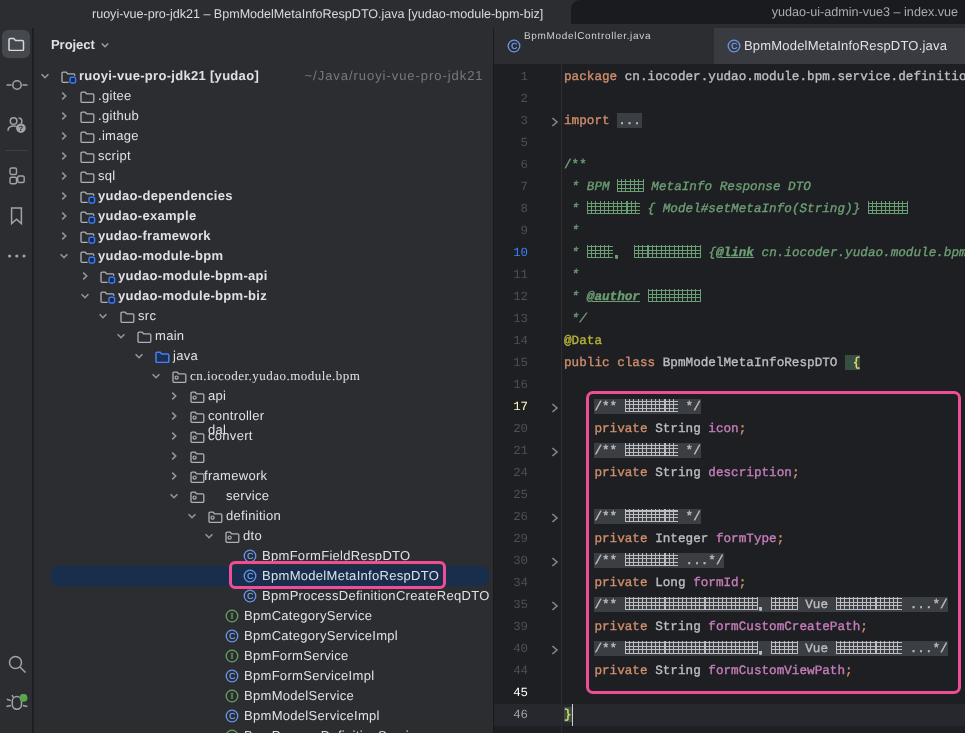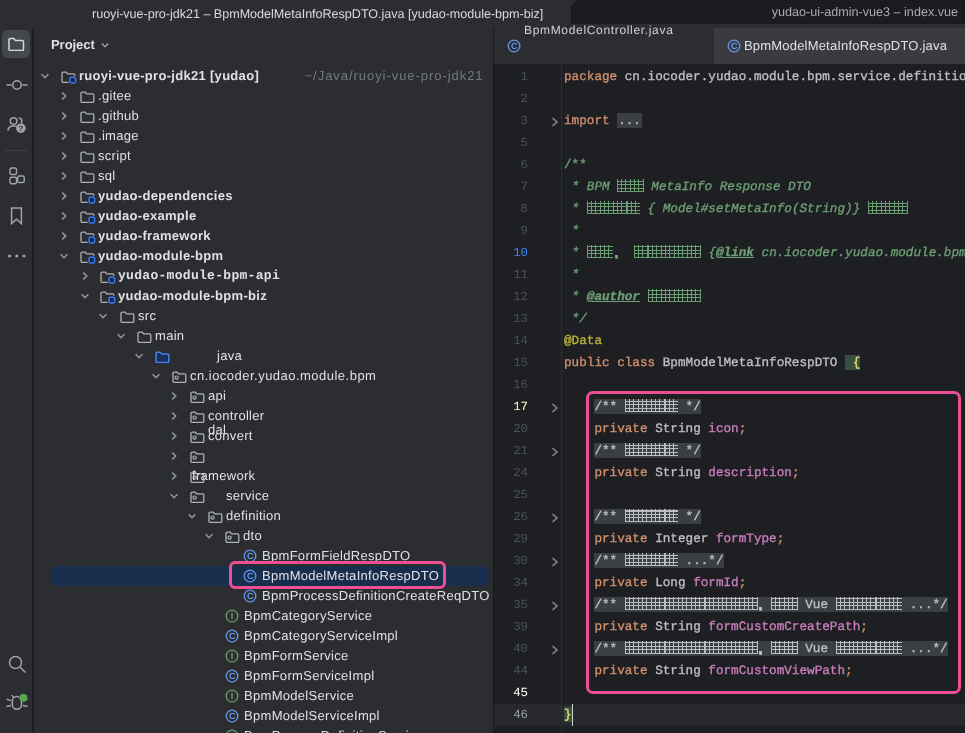--- a/index.html
+++ b/index.html
@@ -162,21 +162,21 @@
     </svg>
 <div class="row b" style="left:98px;top:246px;text-align:center;">yudao-module-bpm</div>
 <svg class="a" style="left:80px;top:271px" width="10" height="10" viewBox="0 0 10 10">
       <path d="M3.2 1.6 L6.7 5 L3.2 8.4" fill="none" stroke="#9196A1" stroke-width="1.6"></path>
     </svg>
 <svg class="a" style="left:100px;top:270px" width="16" height="15" viewBox="0 0 16 15">
       <path d="M1 11.2 V3.4 q0-1.2 1.2-1.2 h3 l1.5 1.7 h5.9 q1.2 0 1.2 1.2 v6.1 q0 1.2-1.2 1.2 H2.2 q-1.2 0-1.2-1.2 Z" fill="none" stroke="#AEB1B8" stroke-width="1.3"></path>
 <rect x="7.6" y="5.9" width="8.4" height="8.4" fill="#2B2D30"></rect>
 <rect x="9" y="7.3" width="5.6" height="5.6" rx="1.4" fill="#16294E" stroke="#3E78F0" stroke-width="1.5"></rect>
     </svg>
-<div class="row b" style="left:118px;top:266px;font-family:Liberation Mono, monospace;">yudao-module-bpm-api</div>
+<div class="row b" style="left:118px;top:266px;">yudao-module-bpm-api</div>
 <svg class="a" style="left:80px;top:291px" width="10" height="10" viewBox="0 0 10 10">
       <path d="M1.6 3.2 L5 6.7 L8.4 3.2" fill="none" stroke="#9196A1" stroke-width="1.6"></path>
     </svg>
 <svg class="a" style="left:100px;top:290px" width="16" height="15" viewBox="0 0 16 15">
       <path d="M1 11.2 V3.4 q0-1.2 1.2-1.2 h3 l1.5 1.7 h5.9 q1.2 0 1.2 1.2 v6.1 q0 1.2-1.2 1.2 H2.2 q-1.2 0-1.2-1.2 Z" fill="none" stroke="#AEB1B8" stroke-width="1.3"></path>
 <rect x="7.6" y="5.9" width="8.4" height="8.4" fill="#2B2D30"></rect>
 <rect x="9" y="7.3" width="5.6" height="5.6" rx="1.4" fill="#16294E" stroke="#3E78F0" stroke-width="1.5"></rect>
     </svg>
 <div class="row b" style="left:118px;top:286px;">yudao-module-bpm-biz</div>
 <svg class="a" style="left:98px;top:311px" width="10" height="10" viewBox="0 0 10 10">
@@ -192,29 +192,29 @@
 <svg class="a" style="left:137px;top:330px" width="15" height="13" viewBox="0 0 15 13">
       <path d="M1 11.2 V3.4 q0-1.2 1.2-1.2 h3 l1.5 1.7 h5.9 q1.2 0 1.2 1.2 v6.1 q0 1.2-1.2 1.2 H2.2 q-1.2 0-1.2-1.2 Z" fill="none" stroke="#AEB1B8" stroke-width="1.3"></path>
     </svg>
 <div class="row" style="left:155px;top:326px;">main</div>
 <svg class="a" style="left:134px;top:351px" width="10" height="10" viewBox="0 0 10 10">
       <path d="M1.6 3.2 L5 6.7 L8.4 3.2" fill="none" stroke="#9196A1" stroke-width="1.6"></path>
     </svg>
 <svg class="a" style="left:155px;top:350px" width="15" height="13" viewBox="0 0 15 13">
       <path d="M1 11.2 V3.4 q0-1.2 1.2-1.2 h3 l1.5 1.7 h5.9 q1.2 0 1.2 1.2 v6.1 q0 1.2-1.2 1.2 H2.2 q-1.2 0-1.2-1.2 Z" fill="#1C2F55" stroke="#4880F2" stroke-width="1.5"></path>
     </svg>
-<div class="row" style="left:173px;top:346px;margin-left:44px;">java</div>
+<div class="row" style="left:173px;top:346px;">java</div>
 <svg class="a" style="left:151px;top:371px" width="10" height="10" viewBox="0 0 10 10">
       <path d="M1.6 3.2 L5 6.7 L8.4 3.2" fill="none" stroke="#9196A1" stroke-width="1.6"></path>
     </svg>
 <svg class="a" style="left:172px;top:370px" width="15" height="13" viewBox="0 0 15 13">
       <path d="M1 11.2 V3.4 q0-1.2 1.2-1.2 h3 l1.5 1.7 h5.9 q1.2 0 1.2 1.2 v6.1 q0 1.2-1.2 1.2 H2.2 q-1.2 0-1.2-1.2 Z" fill="none" stroke="#AEB1B8" stroke-width="1.3"></path>
 <circle cx="4.6" cy="7.6" r="1.6" fill="none" stroke="#AEB1B8" stroke-width="1.2"></circle>
     </svg>
-<div class="row" style="left:190px;top:366px;letter-spacing:0.48px;">cn.iocoder.yudao.module.bpm</div>
+<div class="row" style="left:190px;top:366px;letter-spacing:0.48px;font-family:Liberation Serif, serif;">cn.iocoder.yudao.module.bpm</div>
 <svg class="a" style="left:169px;top:391px" width="10" height="10" viewBox="0 0 10 10">
       <path d="M3.2 1.6 L6.7 5 L3.2 8.4" fill="none" stroke="#9196A1" stroke-width="1.6"></path>
     </svg>
 <svg class="a" style="left:190px;top:390px" width="15" height="13" viewBox="0 0 15 13">
       <path d="M1 11.2 V3.4 q0-1.2 1.2-1.2 h3 l1.5 1.7 h5.9 q1.2 0 1.2 1.2 v6.1 q0 1.2-1.2 1.2 H2.2 q-1.2 0-1.2-1.2 Z" fill="none" stroke="#AEB1B8" stroke-width="1.3"></path>
 <circle cx="4.6" cy="7.6" r="1.6" fill="none" stroke="#AEB1B8" stroke-width="1.2"></circle>
     </svg>
 <div class="row" style="left:208px;top:386px;">api</div>
 <svg class="a" style="left:169px;top:411px" width="10" height="10" viewBox="0 0 10 10">
       <path d="M3.2 1.6 L6.7 5 L3.2 8.4" fill="none" stroke="#9196A1" stroke-width="1.6"></path>
@@ -240,21 +240,21 @@
 <circle cx="4.6" cy="7.6" r="1.6" fill="none" stroke="#AEB1B8" stroke-width="1.2"></circle>
     </svg>
 <div class="row" style="left:208px;top:420px;">dal</div>
 <svg class="a" style="left:169px;top:471px" width="10" height="10" viewBox="0 0 10 10">
       <path d="M3.2 1.6 L6.7 5 L3.2 8.4" fill="none" stroke="#9196A1" stroke-width="1.6"></path>
     </svg>
 <svg class="a" style="left:190px;top:470px" width="15" height="13" viewBox="0 0 15 13">
       <path d="M1 11.2 V3.4 q0-1.2 1.2-1.2 h3 l1.5 1.7 h5.9 q1.2 0 1.2 1.2 v6.1 q0 1.2-1.2 1.2 H2.2 q-1.2 0-1.2-1.2 Z" fill="none" stroke="#AEB1B8" stroke-width="1.3"></path>
 <circle cx="4.6" cy="7.6" r="1.6" fill="none" stroke="#AEB1B8" stroke-width="1.2"></circle>
     </svg>
-<div class="row" style="left:192px;top:466px;">framework</div>
+<div class="row" style="left:204px;top:466px;">framework</div>
 <svg class="a" style="left:169px;top:491px" width="10" height="10" viewBox="0 0 10 10">
       <path d="M1.6 3.2 L5 6.7 L8.4 3.2" fill="none" stroke="#9196A1" stroke-width="1.6"></path>
     </svg>
 <svg class="a" style="left:190px;top:490px" width="15" height="13" viewBox="0 0 15 13">
       <path d="M1 11.2 V3.4 q0-1.2 1.2-1.2 h3 l1.5 1.7 h5.9 q1.2 0 1.2 1.2 v6.1 q0 1.2-1.2 1.2 H2.2 q-1.2 0-1.2-1.2 Z" fill="none" stroke="#AEB1B8" stroke-width="1.3"></path>
 <circle cx="4.6" cy="7.6" r="1.6" fill="none" stroke="#AEB1B8" stroke-width="1.2"></circle>
     </svg>
 <div class="row" style="left:226px;top:486px;">service</div>
 <svg class="a" style="left:187px;top:511px" width="10" height="10" viewBox="0 0 10 10">
       <path d="M1.6 3.2 L5 6.7 L8.4 3.2" fill="none" stroke="#9196A1" stroke-width="1.6"></path>
@@ -322,21 +322,21 @@
       <text x="7" y="10.2" font-size="9" font-weight="bold" fill="#66A261" text-anchor="middle" font-family="Liberation Sans">I</text>
     </svg>
 <div class="row" style="left:244px;top:726px;">BpmProcessDefinitionService</div>
 <div class="a" style="left:494px;top:28px;width:471px;height:35.5px;background:#2B2D30"></div>
 <div class="a" style="left:713.5px;top:28px;width:251.5px;height:35.5px;background:#393B40"></div>
 <div class="a" style="left:713.5px;top:63.5px;width:251.5px;height:3px;background:#3574F0"></div>
 <svg class="a" style="left:507px;top:39px" width="14" height="14" viewBox="0 0 14 14">
       <circle cx="7" cy="7" r="5.8" fill="none" stroke="#6897EA" stroke-width="1.3"></circle>
       <text x="7.2" y="10.2" font-size="9" font-weight="bold" fill="#6897EA" text-anchor="middle" font-family="Liberation Sans">C</text>
     </svg>
-<div class="a" style="left:524px;top:20px;height:20px;line-height:20px;font-size:12px;letter-spacing:0.67px;color:#CED0D6;white-space:nowrap">BpmModelController.java</div>
+<div class="a" style="left:524px;top:27px;height:20px;line-height:20px;font-size:10px;letter-spacing:0.67px;color:#CED0D6;white-space:nowrap">BpmModelController.java</div>
 <svg class="a" style="left:727px;top:39px" width="14" height="14" viewBox="0 0 14 14">
       <circle cx="7" cy="7" r="5.8" fill="none" stroke="#6897EA" stroke-width="1.3"></circle>
       <text x="7.2" y="10.2" font-size="9" font-weight="bold" fill="#6897EA" text-anchor="middle" font-family="Liberation Sans">C</text>
     </svg>
 <div class="a" style="left:744px;top:36px;height:20px;line-height:20px;font-size:13px;letter-spacing:0.19px;color:#DFE1E5;white-space:nowrap">BpmModelMetaInfoRespDTO.java</div>
 <div class="a" style="left:494px;top:63.5px;width:471px;height:669.5px;background:#1E1F22"></div>
 <div class="a" style="left:494px;top:704px;width:471px;height:22px;background:#26282E"></div>
 <div class="a" style="left:561px;top:63.5px;width:1px;height:669.5px;background:#2C2E33"></div>
 <div class="lnum" style="left:488px;top:66px;color:#4B5059">1</div>
 <div class="lnum" style="left:488px;top:88px;color:#4B5059">2</div>

